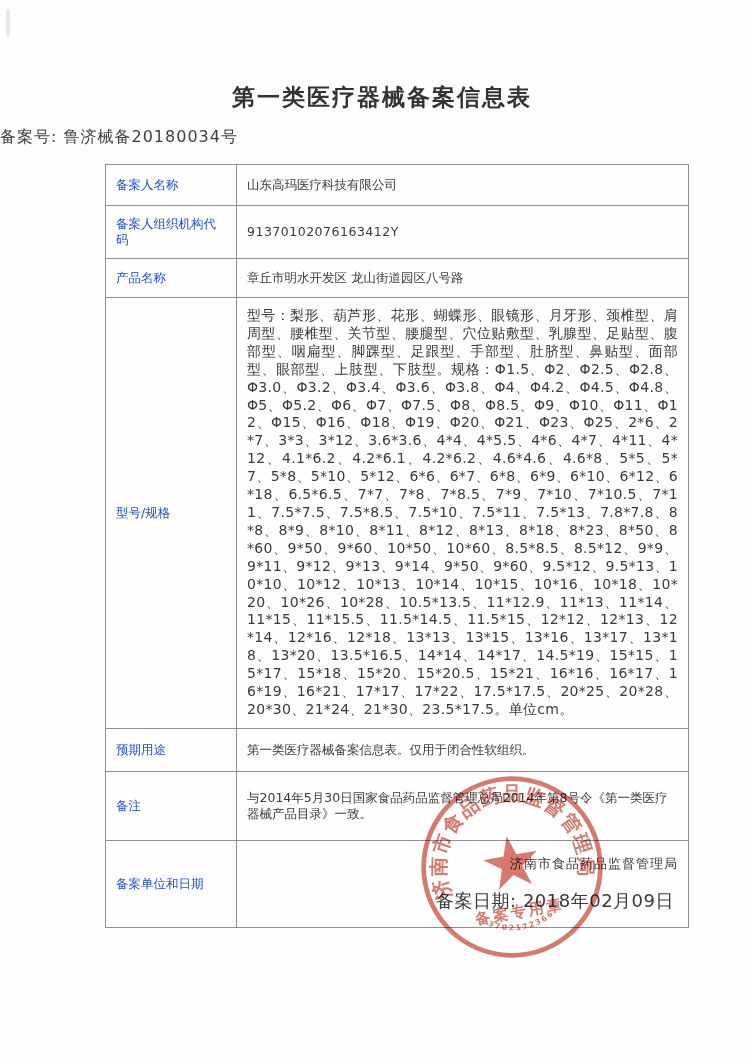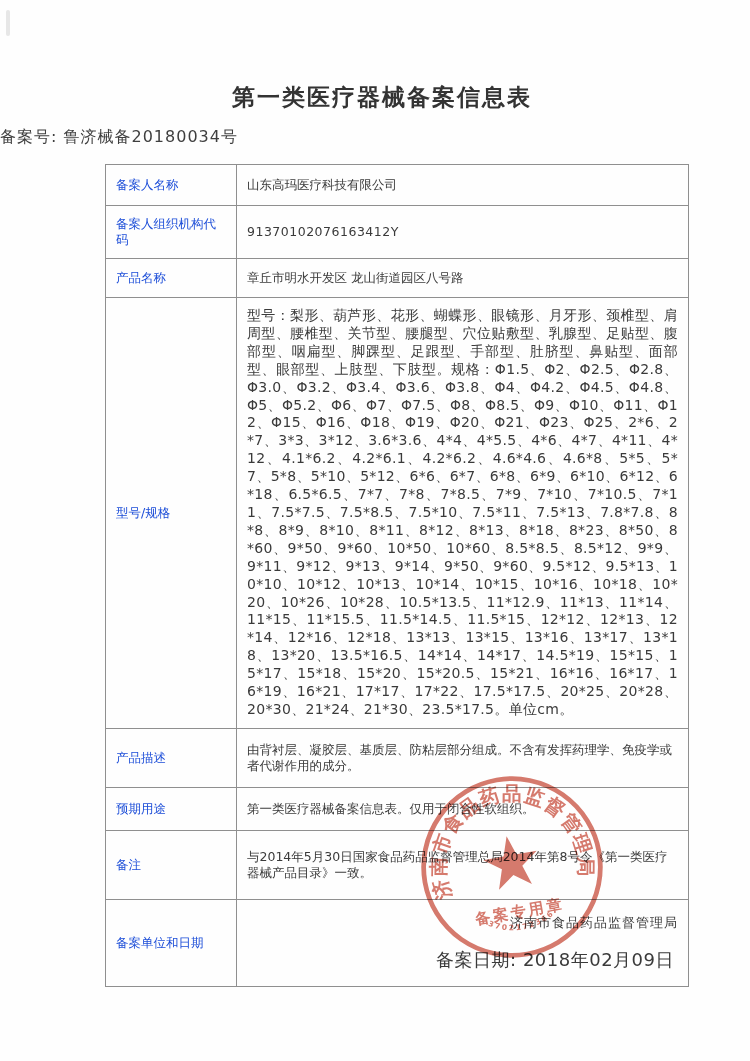--- a/index.html
+++ b/index.html
@@ -80,24 +80,20 @@
       <tr class="r4">
         <td class="lbl">产品名称</td>
         <td class="val">章丘市明水开发区 龙山街道园区八号路</td>
       </tr>
       <tr class="r8">
         <td class="lbl">型号/规格</td>
         <td class="val">
           <div class="spec-text">型号：梨形、葫芦形、花形、蝴蝶形、眼镜形、月牙形、颈椎型、肩周型、腰椎型、关节型、腰腿型、穴位贴敷型、乳腺型、足贴型、腹部型、咽扁型、脚踝型、足跟型、手部型、肚脐型、鼻贴型、面部型、眼部型、上肢型、下肢型。规格：Φ1.5、Φ2、Φ2.5、Φ2.8、Φ3.0、Φ3.2、Φ3.4、Φ3.6、Φ3.8、Φ4、Φ4.2、Φ4.5、Φ4.8、Φ5、Φ5.2、Φ6、Φ7、Φ7.5、Φ8、Φ8.5、Φ9、Φ10、Φ11、Φ12、Φ15、Φ16、Φ18、Φ19、Φ20、Φ21、Φ23、Φ25、2*6、2*7、3*3、3*12、3.6*3.6、4*4、4*5.5、4*6、4*7、4*11、4*12、4.1*6.2、4.2*6.1、4.2*6.2、4.6*4.6、4.6*8、5*5、5*7、5*8、5*10、5*12、6*6、6*7、6*8、6*9、6*10、6*12、6*18、6.5*6.5、7*7、7*8、7*8.5、7*9、7*10、7*10.5、7*11、7.5*7.5、7.5*8.5、7.5*10、7.5*11、7.5*13、7.8*7.8、8*8、8*9、8*10、8*11、8*12、8*13、8*18、8*23、8*50、8*60、9*50、9*60、10*50、10*60、8.5*8.5、8.5*12、9*9、9*11、9*12、9*13、9*14、9*50、9*60、9.5*12、9.5*13、10*10、10*12、10*13、10*14、10*15、10*16、10*18、10*20、10*26、10*28、10.5*13.5、11*12.9、11*13、11*14、11*15、11*15.5、11.5*14.5、11.5*15、12*12、12*13、12*14、12*16、12*18、13*13、13*15、13*16、13*17、13*18、13*20、13.5*16.5、14*14、14*17、14.5*19、15*15、15*17、15*18、15*20、15*20.5、15*21、16*16、16*17、16*19、16*21、17*17、17*22、17.5*17.5、20*25、20*28、20*30、21*24、21*30、23.5*17.5。单位cm。</div>
         </td>
       </tr>
-      <tr class="r9">
-        <td class="lbl">产品描述</td>
-        <td class="val">由背衬层、凝胶层、基质层、防粘层部分组成。不含有发挥药理学、免疫学或者代谢作用的成分。</td>
-      </tr>
       <tr class="r10">
         <td class="lbl">预期用途</td>
         <td class="val">第一类医疗器械备案信息表。仅用于闭合性软组织。</td>
       </tr>
       <tr class="r11">
         <td class="lbl">备注</td>
         <td class="val">与2014年5月30日国家食品药品监督管理总局2014年第8号令《第一类医疗器械产品目录》一致。</td>
       </tr>
       <tr class="r12">
         <td class="lbl">备案单位和日期</td>

